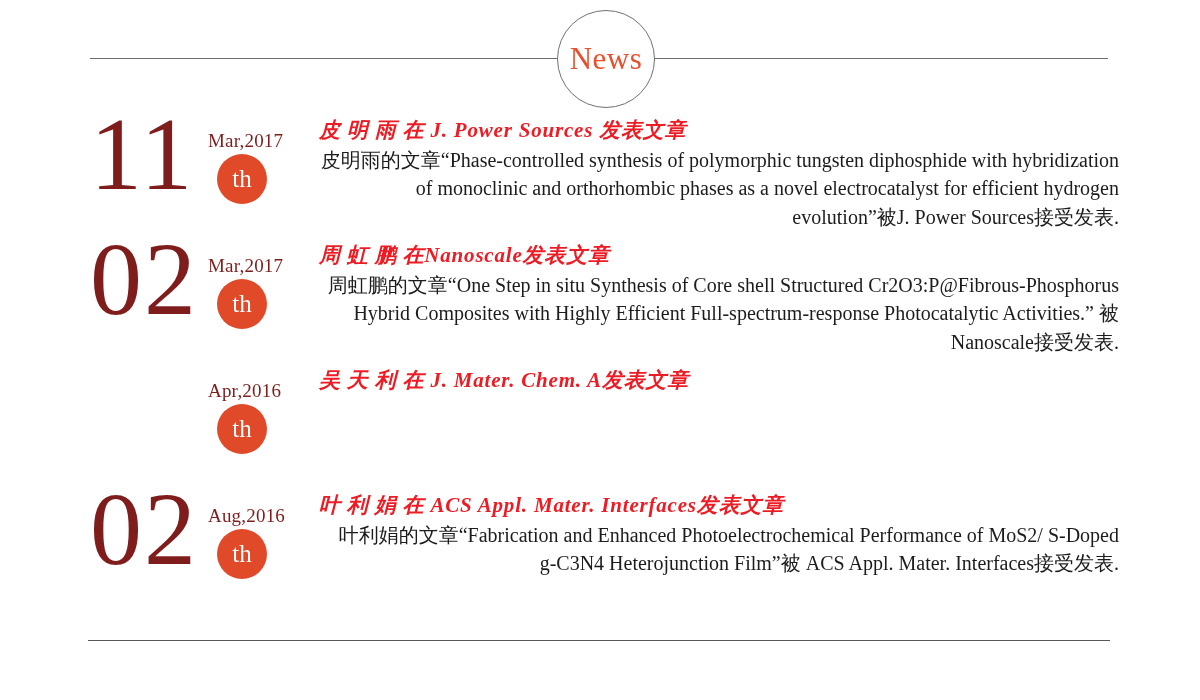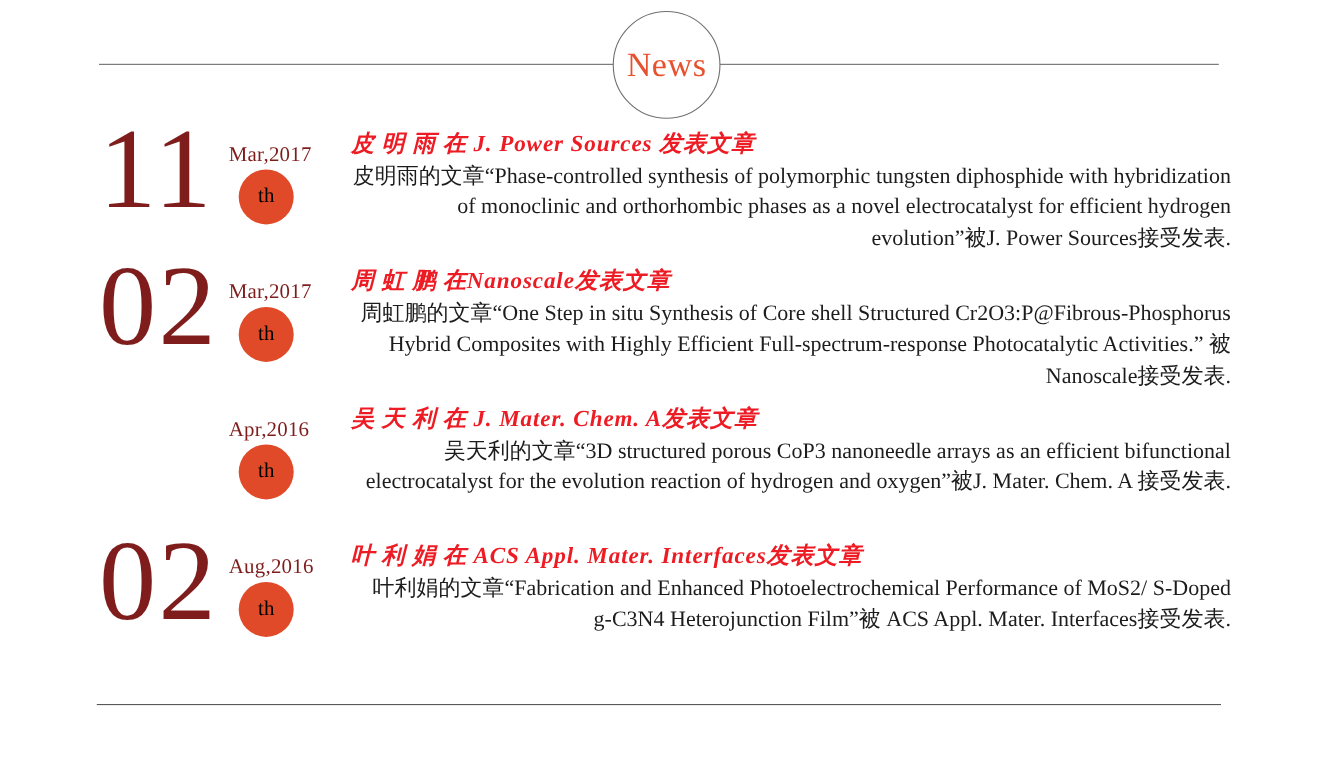--- a/index.html
+++ b/index.html
@@ -106,22 +106,22 @@
     width: 50px;
     height: 50px;
     border-radius: 50%;
     background: #e04a28;
     display: flex;
     align-items: center;
     justify-content: center;
   }
   .date-ordinal-label {
     font-family: "Liberation Serif", "DejaVu Serif", serif;
-    font-size: 19px;
-    color: #000000;
+    font-size: 25px;
+    color: #ffffff;
     line-height: 1;
     position: relative;
     top: -1px;
   }
 
   
   .content-block {
     position: absolute;
     left: 319px;
     top: 0;
@@ -200,21 +200,20 @@
 
   <div class="news-item">
     <div class="date-block">
       <span class="date-monthyear">Apr,2016</span>
       <span class="date-ordinal">
         <span class="date-ordinal-label">th</span>
       </span>
     </div>
     <div class="content-block">
       <p class="item-title">吴 天 利 在 J. Mater. Chem. A发表文章</p>
-      <p class="item-body">吴天利的文章“3D structured porous CoP3 nanoneedle arrays as an efficient bifunctional electrocatalyst for the evolution reaction of hydrogen and oxygen”被J. Mater. Chem. A 接受发表.</p>
     </div>
   </div>
 
   <div class="news-item last">
     <div class="date-block">
       <span class="date-day">02</span>
       <span class="date-monthyear">Aug,2016</span>
       <span class="date-ordinal">
         <span class="date-ordinal-label">th</span>
       </span>

